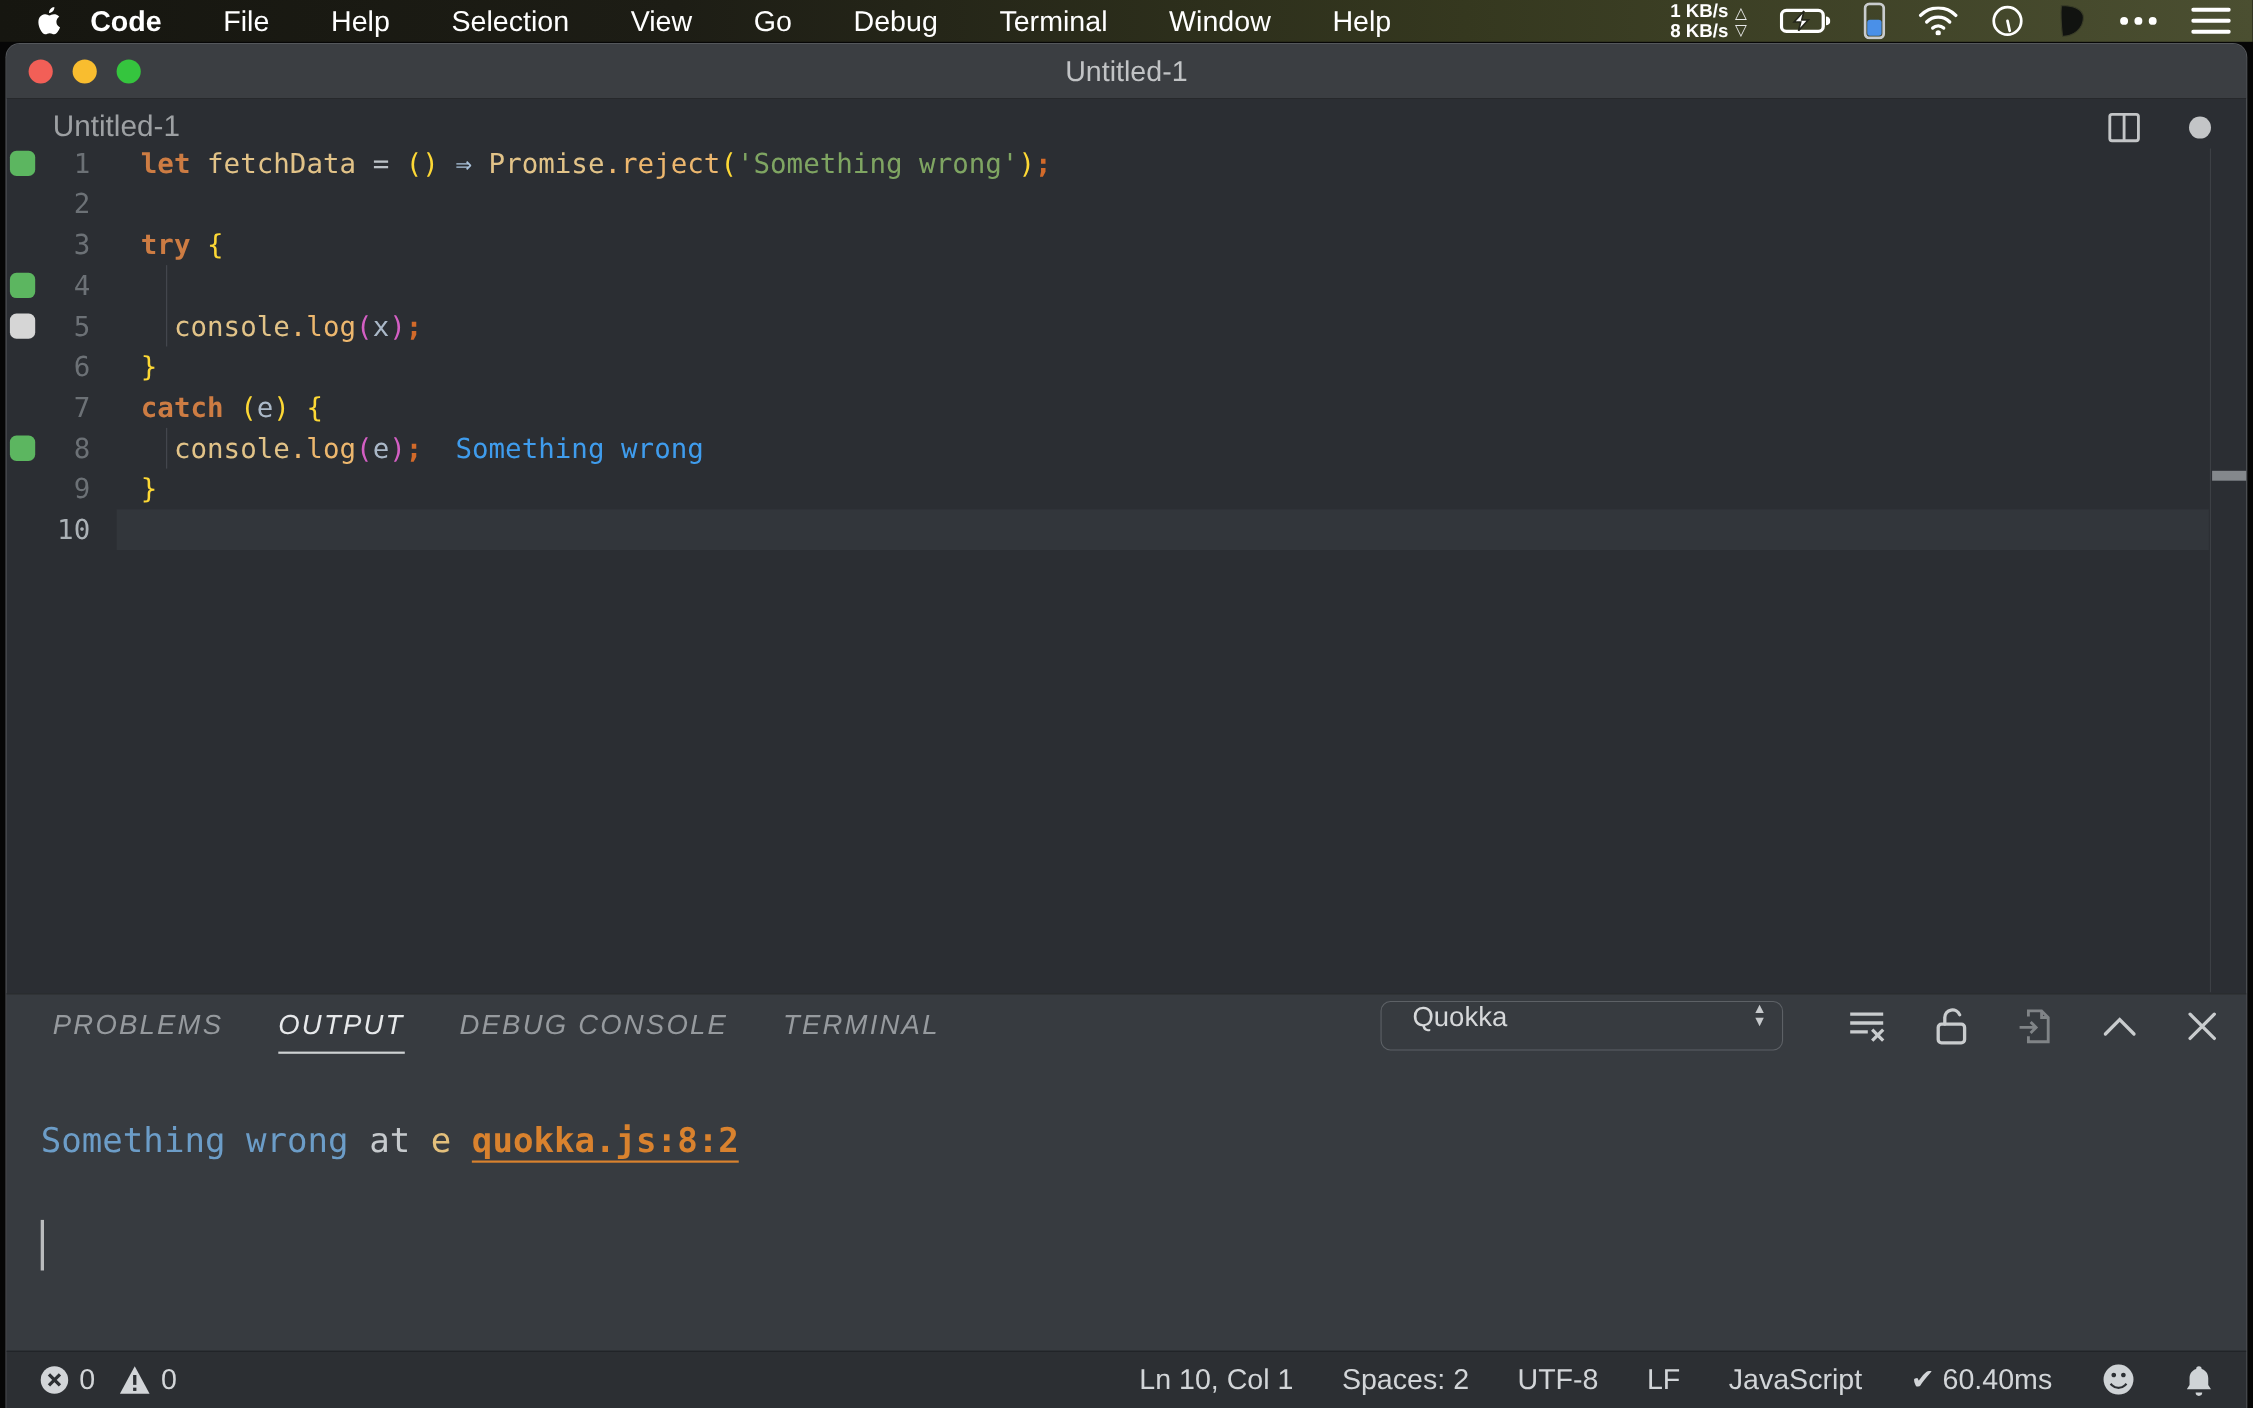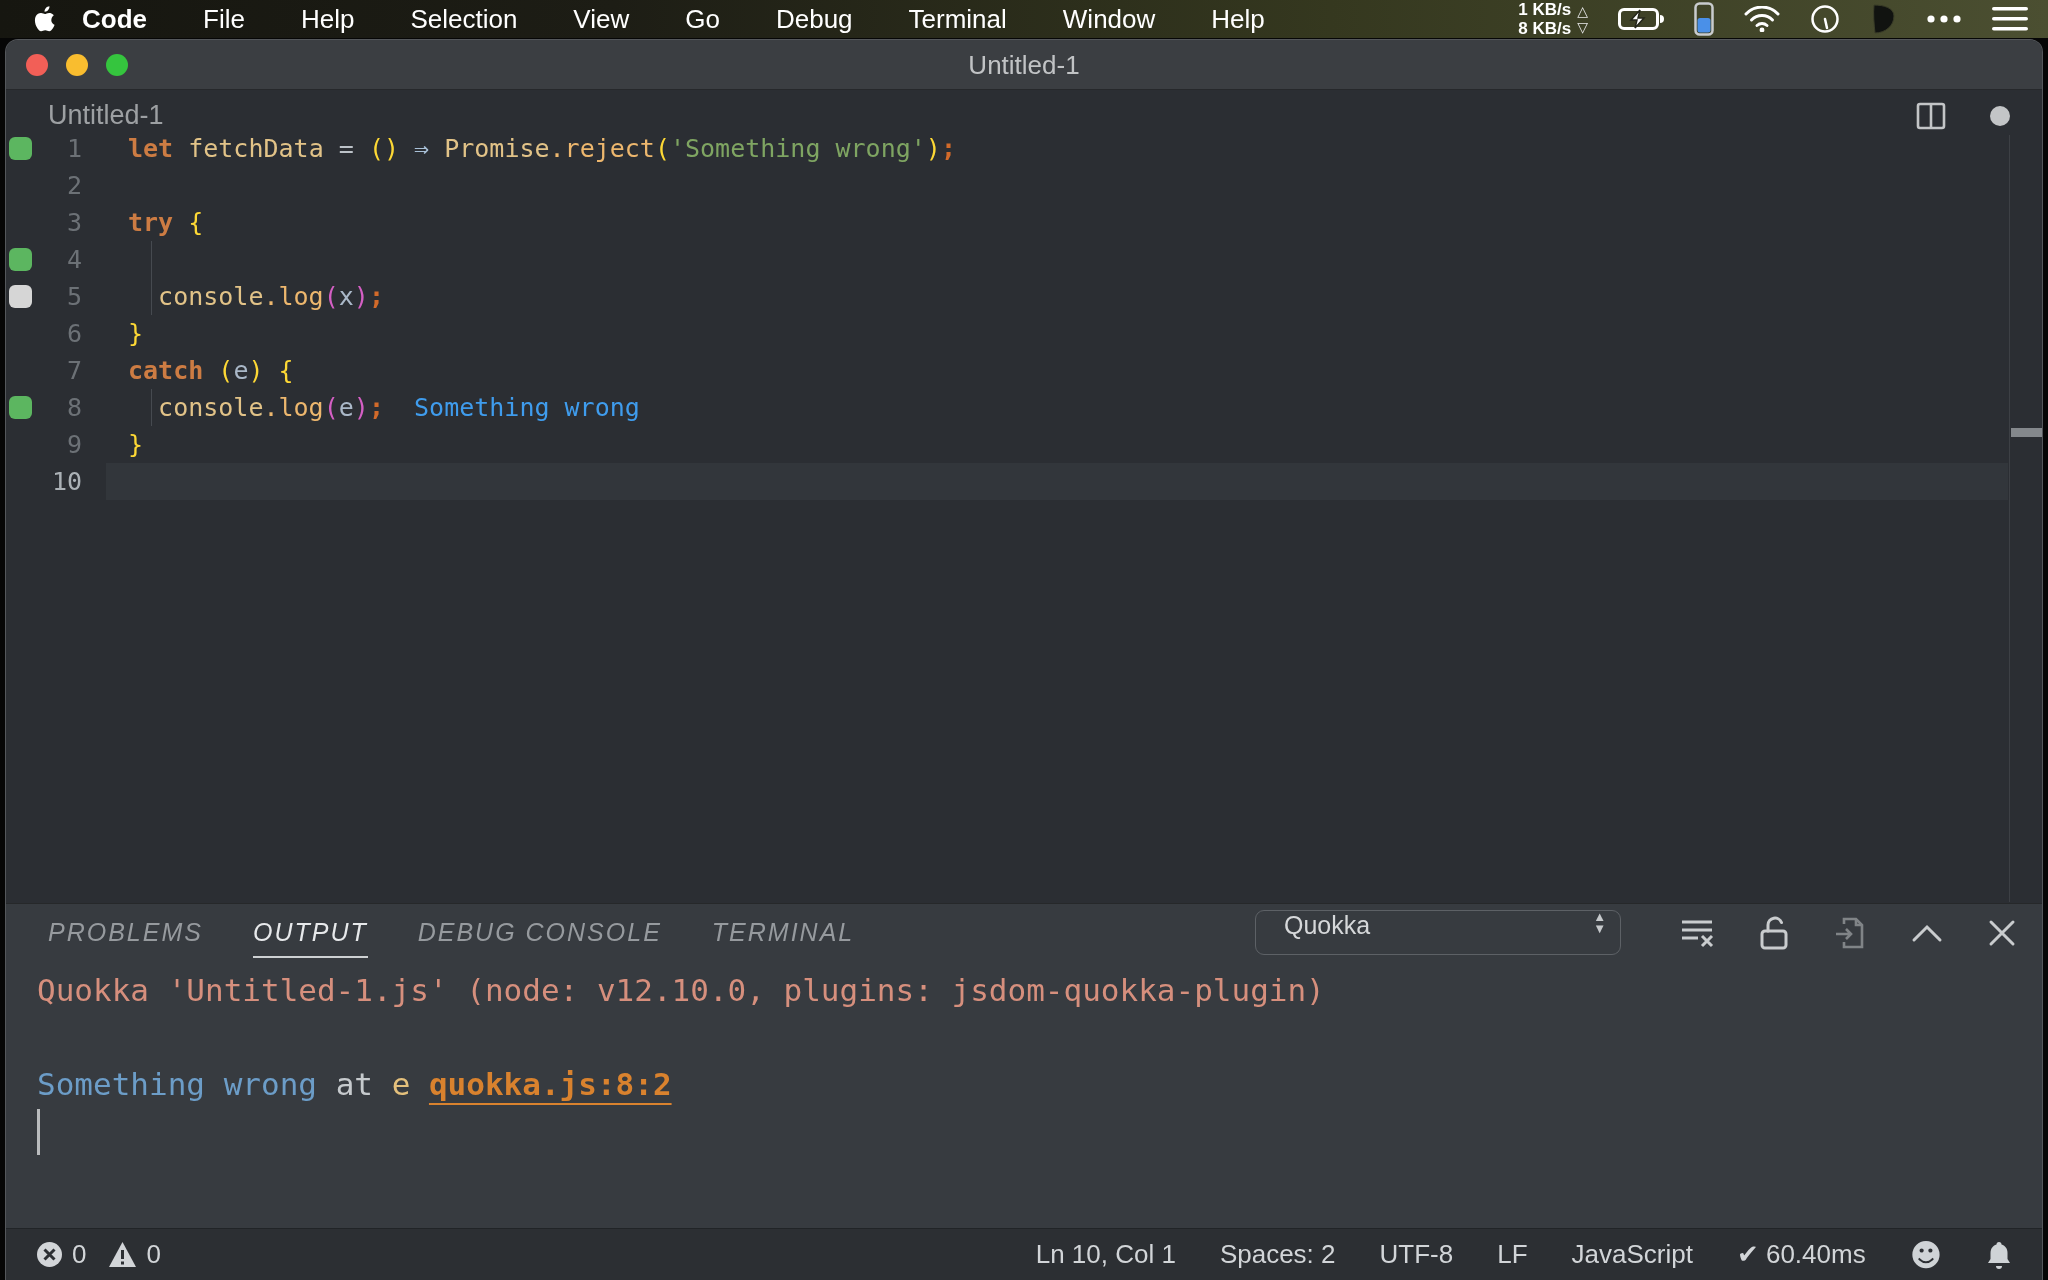--- a/index.html
+++ b/index.html
@@ -284,21 +284,21 @@
           <path d="M2 18 h14 M12 13 l5 5 -5 5" fill="none" stroke="#c9ccce" stroke-width="2.6"></path>
         </svg>
         <svg class="picon" width="32" height="20" viewBox="0 0 32 20">
           <path d="M3 17 L16 4 L29 17" fill="none" stroke="#c9ccce" stroke-width="3" stroke-linecap="round"></path>
         </svg>
         <svg class="picon" width="28" height="28" viewBox="0 0 28 28">
           <path d="M3 3 L25 25 M25 3 L3 25" stroke="#c9ccce" stroke-width="3" stroke-linecap="round"></path>
         </svg>
       </div>
 
-      <div class="pout"><div class="ol"><span class="o-salmon">Quokka 'Untitled-1.js' (node: v12.10.0, plugins: jsdom-quokka-plugin)</span></div><div class="ol"></div><div class="ol"><span class="o-oblue">Something wrong</span><span class="o-oplain"> at </span><span class="o-okhaki">e </span><span class="o-olink">quokka.js:8:2</span></div></div>
+      <div class="pout"><div class="ol"></div><div class="ol"><span class="o-oblue">Something wrong</span><span class="o-oplain"> at </span><span class="o-okhaki">e </span><span class="o-olink">quokka.js:8:2</span></div></div>
       <div class="pcursor"></div>
     </div>
 
     <div class="statusbar">
       <div class="sgroup">
         <svg width="27" height="27" viewBox="0 0 27 27">
           <circle cx="13.5" cy="13.5" r="12.5" fill="#d2d5d8"></circle>
           <path d="M8.5 8.5 L18.5 18.5 M18.5 8.5 L8.5 18.5" stroke="#2c2f33" stroke-width="3"></path>
         </svg>
         <span>0</span>

